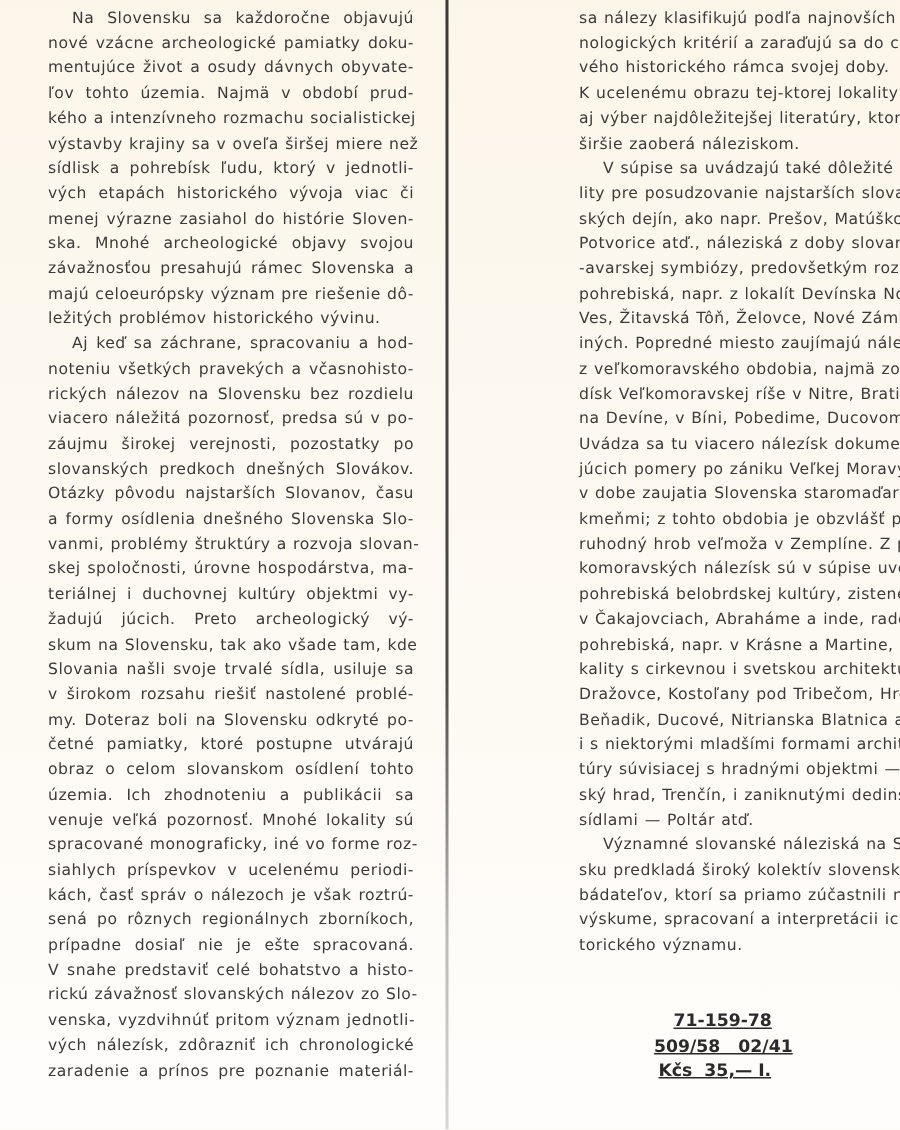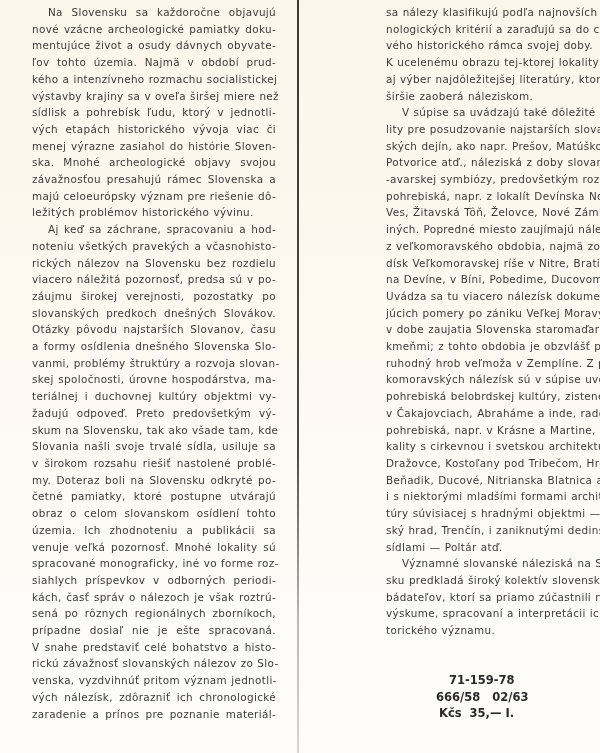--- a/index.html
+++ b/index.html
@@ -33,21 +33,21 @@
     .col-right { left: 370px; top: 4px; width: 213px; }
     .col p { margin: 0; text-indent: 16px; }
     .col .line { display: block; text-align: justify; text-align-last: justify; white-space: nowrap; }
     .col .line.last { text-align-last: left; }
     .codes {
       position: absolute; left: 436px; top: 672px;
       font-family: "DejaVu Sans", sans-serif;
       font-weight: bold; font-size: 11.5px; line-height: 16.5px;
       color: #2a2a2a;
     }
-    .codes div { white-space: pre; }
+    .codes div { white-space: pre; text-decoration: underline; }
     .codes .c1 { padding-left: 13px; }
     .codes .c3 { padding-left: 3px; }
   </style>
 </head>
 <body>
 
 <div class="page page-left"></div>
 <div class="page page-right"></div>
 <div class="spine"></div>
 
@@ -72,31 +72,31 @@
       <span class="line">noteniu všetkých pravekých a včasnohisto-</span>
       <span class="line">rických nálezov na Slovensku bez rozdielu</span>
       <span class="line">viacero náležitá pozornosť, predsa sú v po-</span>
       <span class="line">záujmu širokej verejnosti, pozostatky po</span>
       <span class="line">slovanských predkoch dnešných Slovákov.</span>
       <span class="line">Otázky pôvodu najstarších Slovanov, času</span>
       <span class="line">a formy osídlenia dnešného Slovenska Slo-</span>
       <span class="line">vanmi, problémy štruktúry a rozvoja slovan-</span>
       <span class="line">skej spoločnosti, úrovne hospodárstva, ma-</span>
       <span class="line">teriálnej i duchovnej kultúry objektmi vy-</span>
-      <span class="line">žadujú odpoveď. Preto predovšetkým vý-</span>
+      <span class="line">žadujú júcich. Preto archeologický vý-</span>
       <span class="line">skum na Slovensku, tak ako všade tam, kde</span>
       <span class="line">Slovania našli svoje trvalé sídla, usiluje sa</span>
       <span class="line">v širokom rozsahu riešiť nastolené problé-</span>
       <span class="line">my. Doteraz boli na Slovensku odkryté po-</span>
       <span class="line">četné pamiatky, ktoré postupne utvárajú</span>
       <span class="line">obraz o celom slovanskom osídlení tohto</span>
       <span class="line">územia. Ich zhodnoteniu a publikácii sa</span>
       <span class="line">venuje veľká pozornosť. Mnohé lokality sú</span>
       <span class="line">spracované monograficky, iné vo forme roz-</span>
-      <span class="line">siahlych príspevkov v odborných periodi-</span>
+      <span class="line">siahlych príspevkov v ucelenému periodi-</span>
       <span class="line">kách, časť správ o nálezoch je však roztrú-</span>
       <span class="line">sená po rôznych regionálnych zborníkoch,</span>
       <span class="line">prípadne dosiaľ nie je ešte spracovaná.</span>
       <span class="line">V snahe predstaviť celé bohatstvo a histo-</span>
       <span class="line">rickú závažnosť slovanských nálezov zo Slo-</span>
       <span class="line">venska, vyzdvihnúť pritom význam jednotli-</span>
       <span class="line">vých nálezísk, zdôrazniť ich chronologické</span>
       <span class="line">zaradenie a prínos pre poznanie materiál-</span>
     </p>
   </div>
@@ -142,15 +142,15 @@
       <span class="line" style="padding-left: 16px;">Významné slovanské náleziská na Sloven-</span>
       <span class="line">sku predkladá široký kolektív slovenských</span>
       <span class="line">bádateľov, ktorí sa priamo zúčastnili na ich</span>
       <span class="line">výskume, spracovaní a interpretácii ich his-</span>
       <span class="line last">torického významu.</span>
     </p>
   </div>
 
 <div class="codes">
   <div class="c1">71-159-78</div>
-  <div class="c2">666/58   02/63</div>
+  <div class="c2">509/58   02/41</div>
   <div class="c3">Kčs  35,— I.</div>
 </div>
 
 </body></html>

